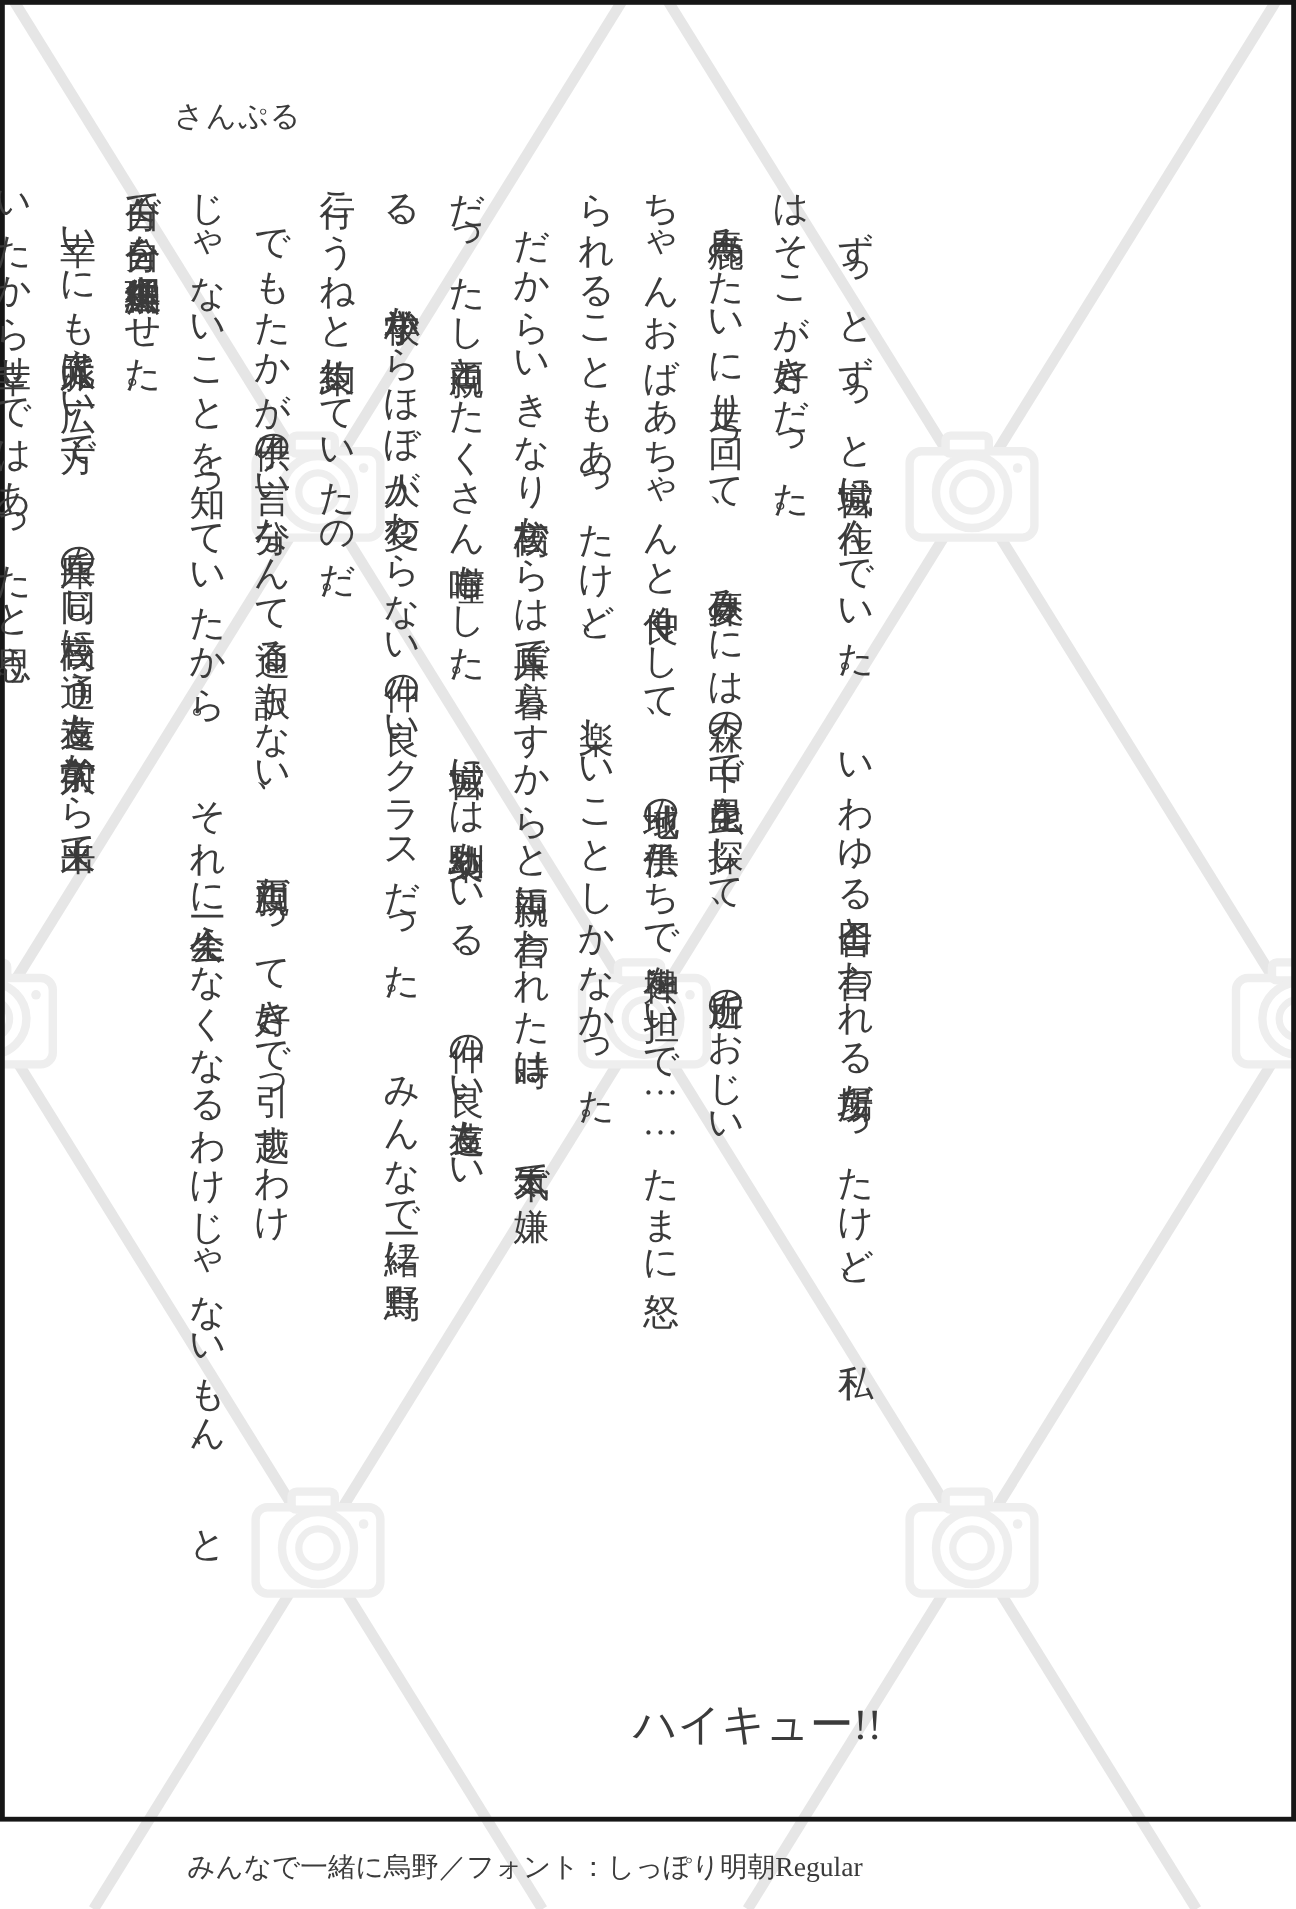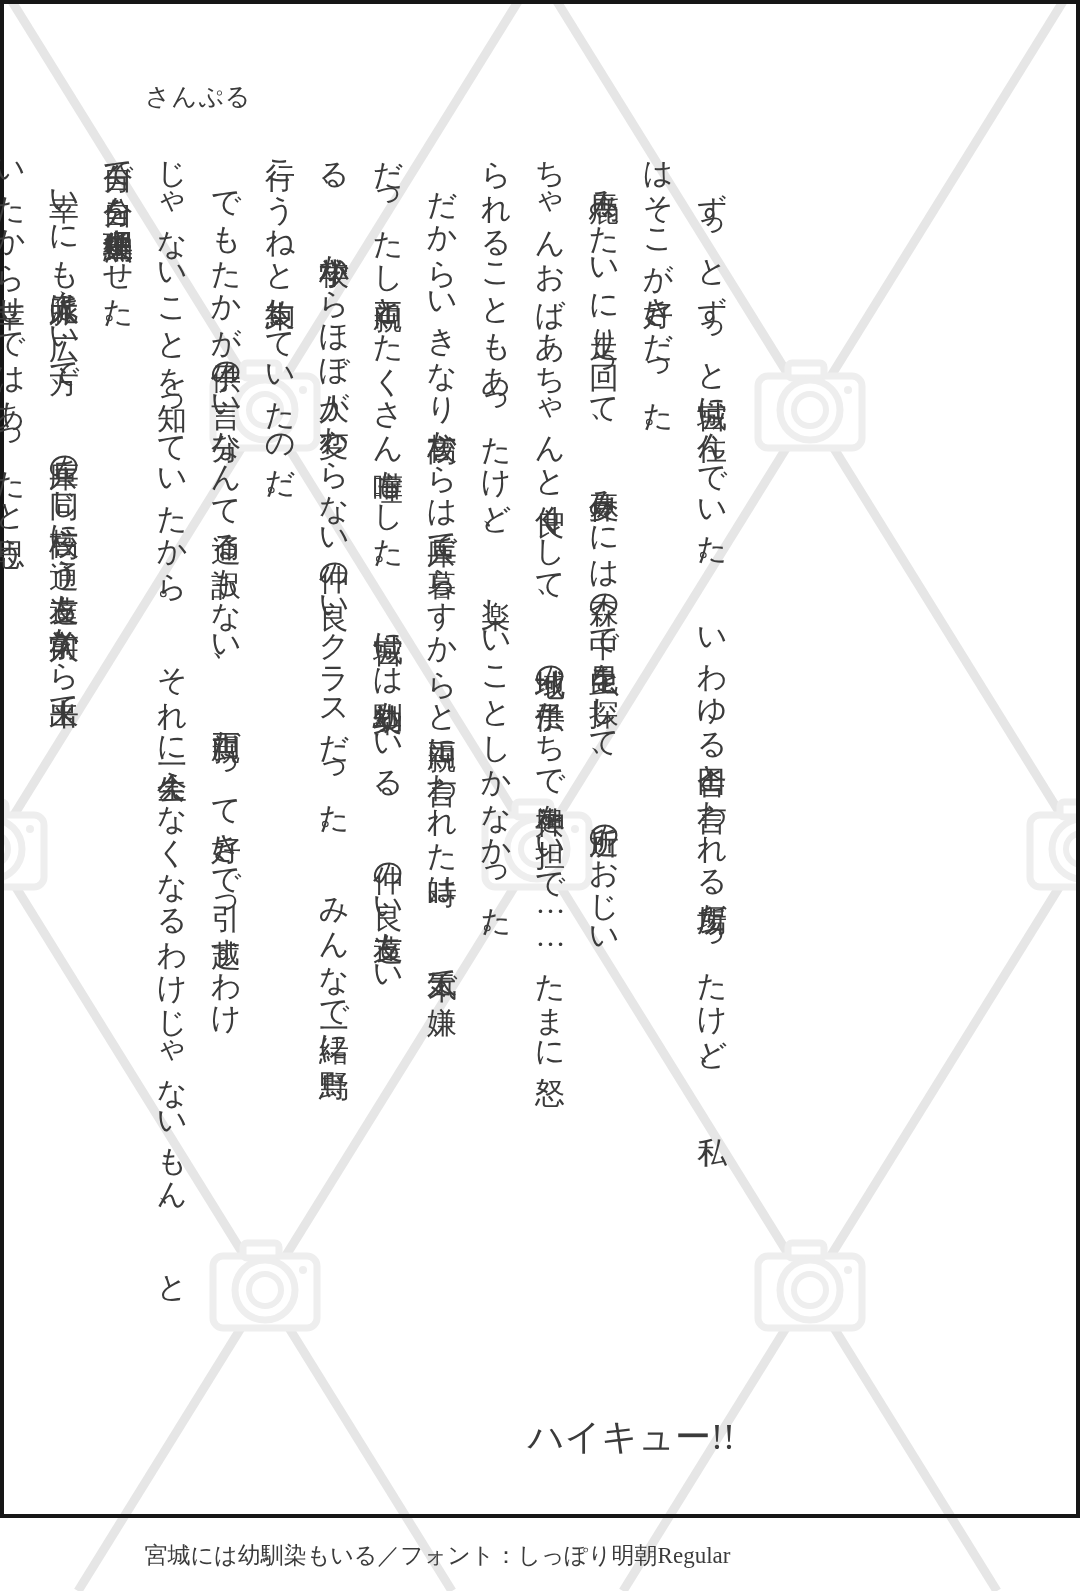--- a/index.html
+++ b/index.html
@@ -139,15 +139,15 @@
 る、　小学校からほぼ人が変わらない仲の良いクラスだった。　みんなで一緒に烏野
 行こうねと約束していたのだ。
 　でもたかが子供の言い分なんて通る訳もない、　両親だって好きで引っ越すわけ
 じゃないことを知っていたから。　それに一生会えなくなるわけじゃないもん、　と
 自分で自分を無理矢理納得させた。
 　幸いにも元々人脈は広い方で、　兵庫の同じ高校に通う友達も入学前から出来て
 いたから幸せではあったと思う。</div>
 
   <div class="work-title">ハイキュー!!</div>
 
-  <div class="credit">宮城には幼馴染もいる／フォント：しっぽり明朝Regular</div>
+  <div class="credit">みんなで一緒に烏野／フォント：しっぽり明朝Regular</div>
 
 </div>
 
 </body></html>

